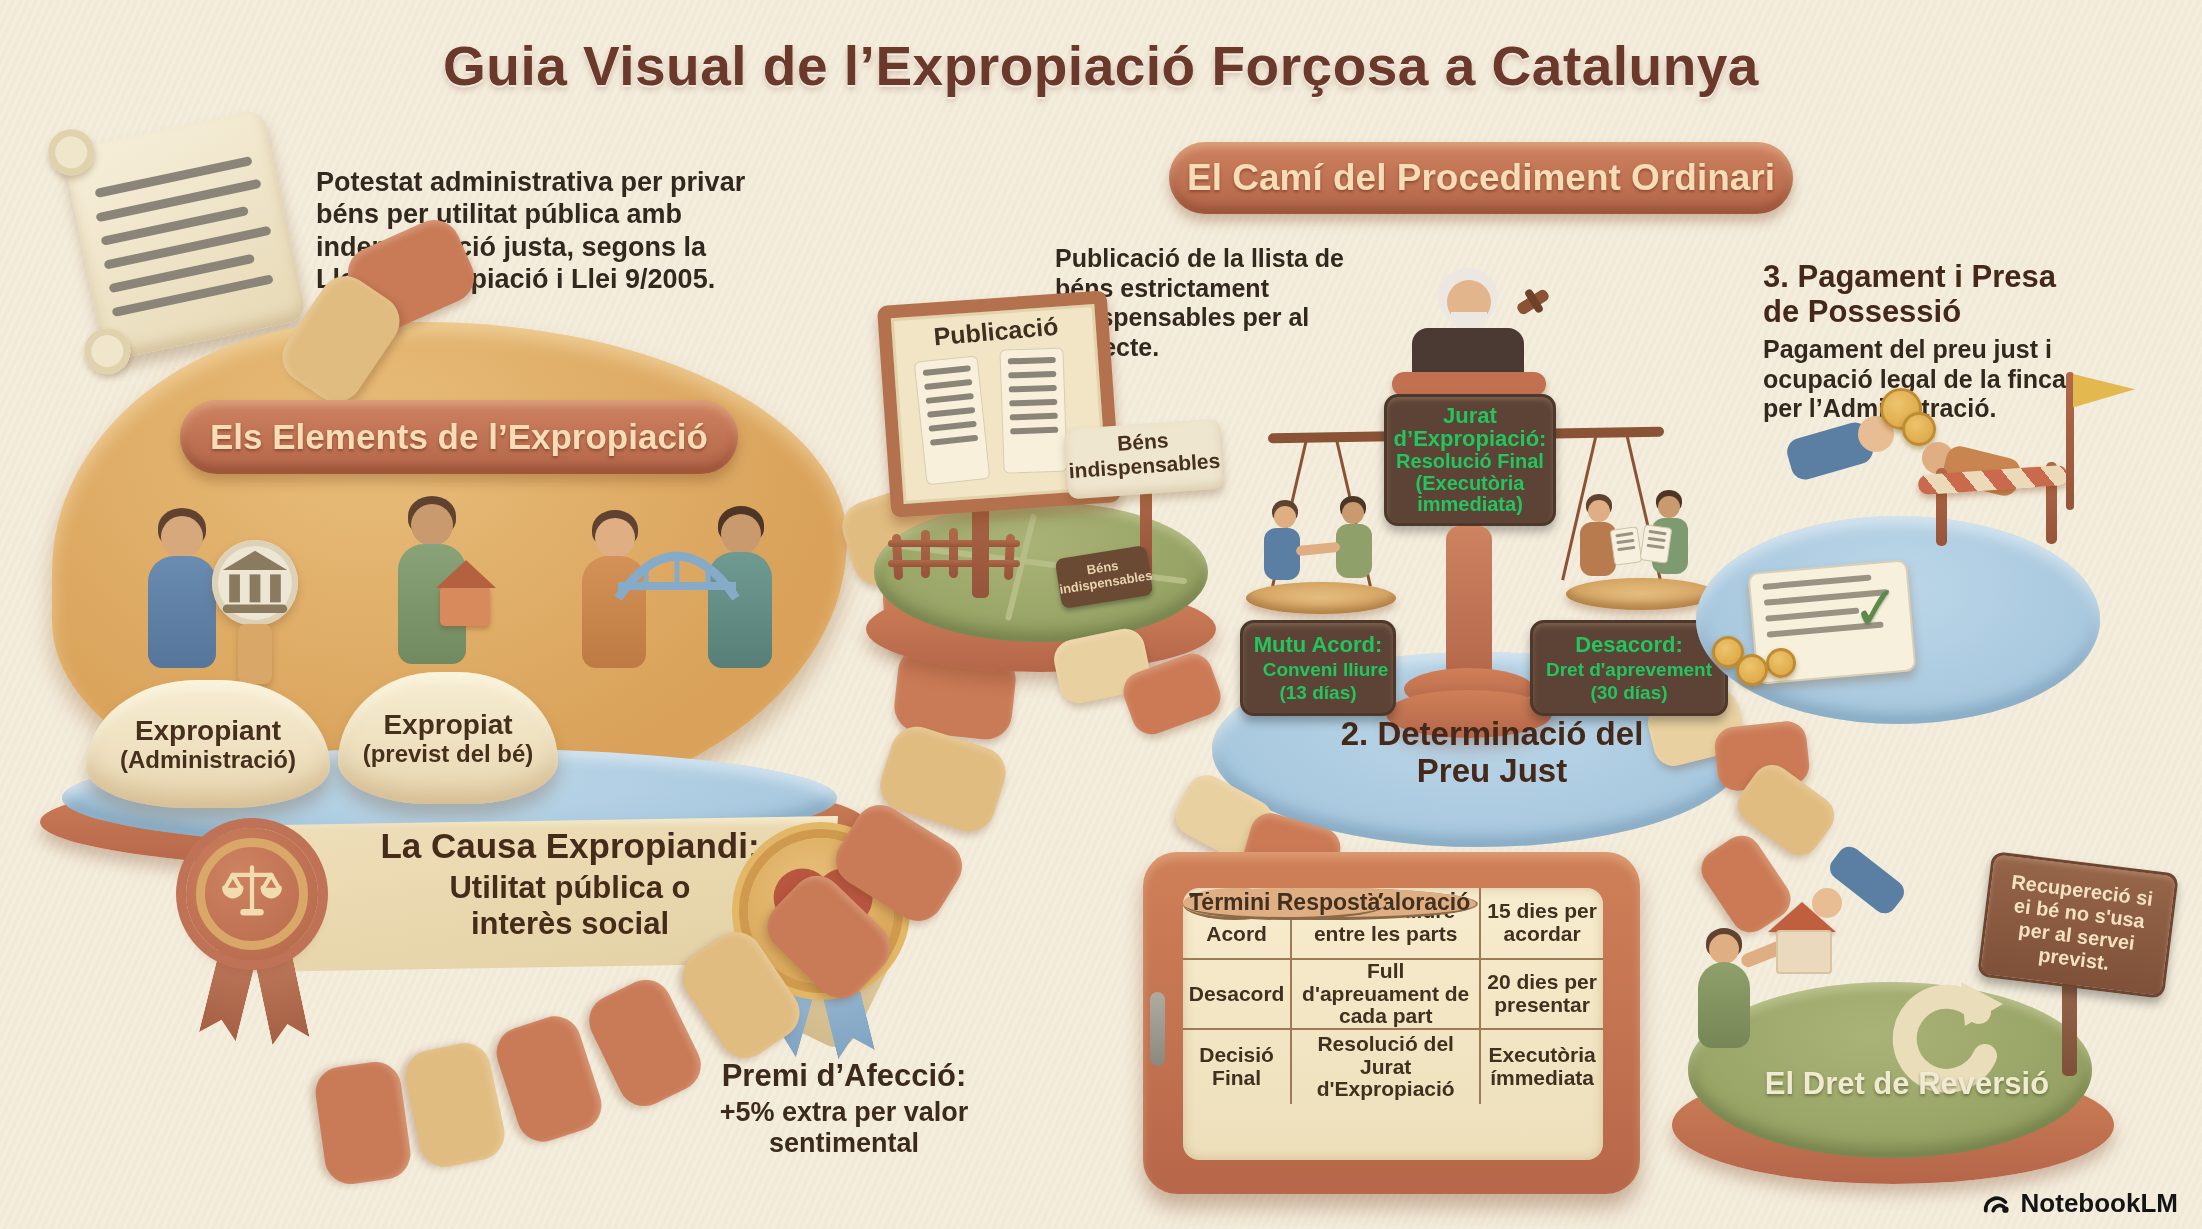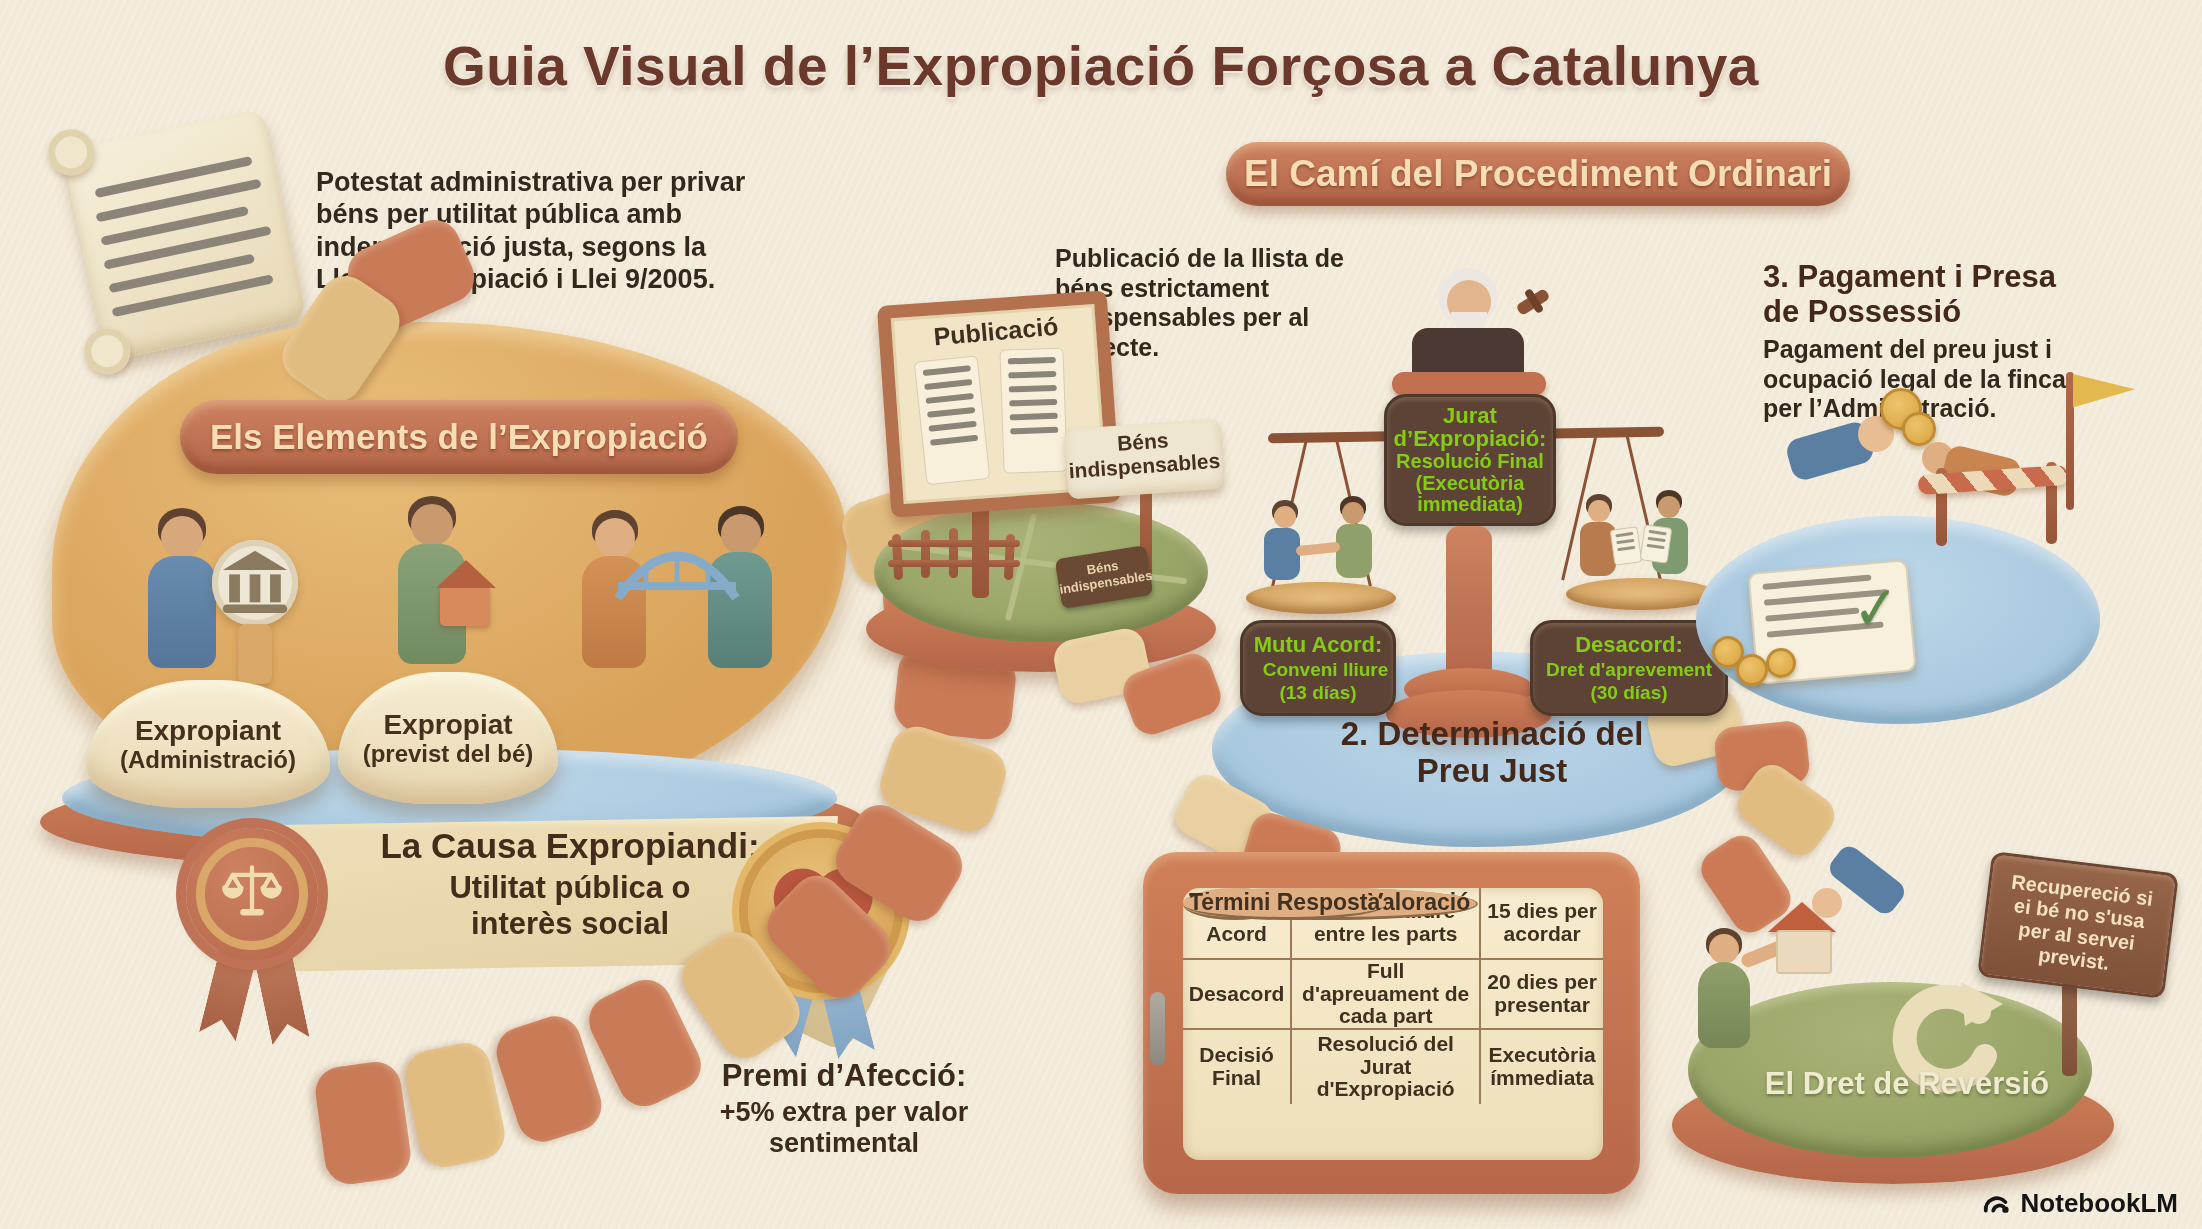--- a/index.html
+++ b/index.html
@@ -16,23 +16,23 @@
   .main-title{left:0;right:0;top:34px;text-align:center;font-size:55px;font-weight:800;
     color:#6b392b;letter-spacing:.5px;text-shadow:0 2px 0 rgba(255,255,255,.55),0 4px 6px rgba(120,60,30,.25);}
 
   
   .banner-pill{border-radius:40px;background:linear-gradient(#cd8260,#b46549);
     box-shadow:inset 0 5px 8px rgba(255,225,185,.35), inset 0 -8px 10px rgba(110,50,25,.35), 0 8px 12px rgba(120,60,30,.3);
     display:flex;align-items:center;justify-content:center;}
   .banner-pill span{color:#f6ddb6;font-weight:800;text-shadow:0 2px 3px rgba(95,40,20,.5);}
   .tile{position:absolute;width:118px;height:86px;border-radius:26px;box-shadow:0 5px 7px rgba(120,70,40,.28), inset 0 4px 6px rgba(255,240,210,.25);}
   .tile.sm{width:92px;height:64px;border-radius:20px;}
-  .dark-sign{background:#5d4335;border:3px solid #4e382c;border-radius:22px;
+  .dark-sign{background:#5d4335;border:3px solid #4e382c;border-radius:14px;
     box-shadow:inset 0 3px 5px rgba(255,230,190,.18), 0 6px 10px rgba(0,0,0,.28);
-    color:#84cc16;text-align:center;display:flex;flex-direction:column;justify-content:center;gap:1px;}
+    color:#22c55e;text-align:center;display:flex;flex-direction:column;justify-content:center;gap:1px;}
   .pond{background:radial-gradient(ellipse at 50% 35%, #bcd6e8, #9fc2da);border-radius:50%;
     box-shadow:inset 0 8px 14px rgba(255,255,255,.5), inset 0 -10px 14px rgba(90,130,160,.45);}
   .rim{background:linear-gradient(#cf8058,#b5664a);border-radius:50%;box-shadow:0 10px 16px rgba(120,60,30,.3);}
   .grass{background:radial-gradient(ellipse at 45% 30%, #aab377, #8d9a5c);border-radius:50%;
     box-shadow:inset 0 6px 10px rgba(255,255,220,.3), inset 0 -10px 14px rgba(70,85,40,.4);}
   .post{position:absolute;background:linear-gradient(#b06a48,#96543a);border-radius:5px;}
 
   
   .scroll-wrap{left:72px;top:100px;width:240px;height:270px;transform:rotate(-12deg);}
   .scroll-paper{position:absolute;left:10px;top:26px;width:205px;height:215px;border-radius:18px;
@@ -250,21 +250,21 @@
   <div class="tile" style="left:896px;top:650px;background:#c97a57;transform:rotate(6deg);"></div>
   <div class="tile" style="left:884px;top:736px;background:#e0bc80;transform:rotate(18deg);"></div>
   <div class="tile" style="left:840px;top:820px;background:#c97a57;transform:rotate(32deg);"></div>
   <div class="tile" style="left:770px;top:894px;background:#c97a57;transform:rotate(44deg);"></div>
   <div class="tile" style="left:682px;top:952px;background:#e0bc80;transform:rotate(56deg);"></div>
   <div class="tile" style="left:586px;top:1000px;background:#c97a57;transform:rotate(64deg);"></div>
   <div class="tile" style="left:490px;top:1036px;background:#c97a57;transform:rotate(72deg);"></div>
   <div class="tile" style="left:396px;top:1062px;background:#e0bc80;transform:rotate(78deg);"></div>
   <div class="tile" style="left:304px;top:1080px;background:#c97a57;transform:rotate(82deg);"></div>
 
-  <div class="abs banner-pill" style="left:1226px;top:142px;width:624px;height:64px;">
+  <div class="abs banner-pill" style="left:1169px;top:142px;width:624px;height:72px;">
     <span style="font-size:37px;">El Camí del Procediment Ordinari</span>
   </div>
 
   <div class="abs" style="left:1055px;top:238px;width:305px;">
     <div class="step-desc">Publicació de la llista de béns estrictament indispensables per al projecte.</div>
   </div>
 
   <div class="abs rim" style="left:866px;top:586px;width:350px;height:86px;"></div>
   <div class="abs grass" style="left:874px;top:502px;width:334px;height:140px;"></div>
   <div class="abs" style="left:888px;top:560px;width:300px;height:6px;background:#b6bd86;border-radius:3px;transform:rotate(7deg);"></div>

